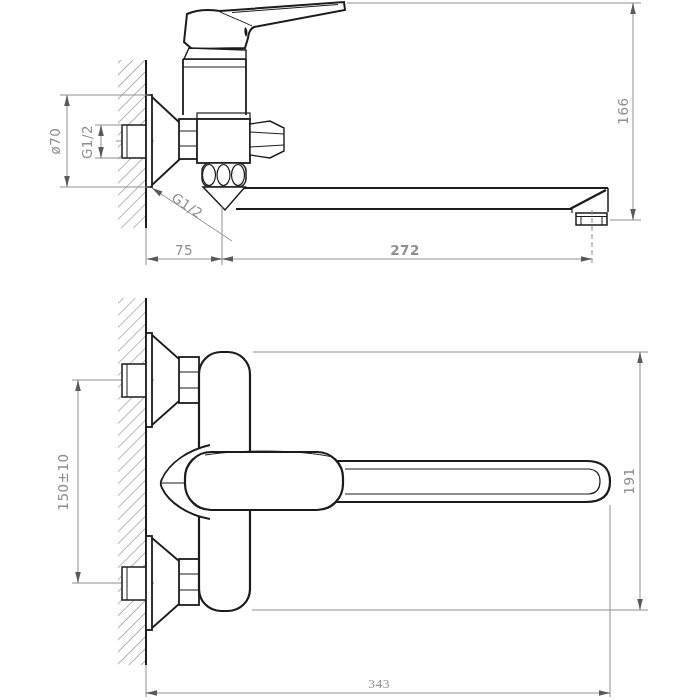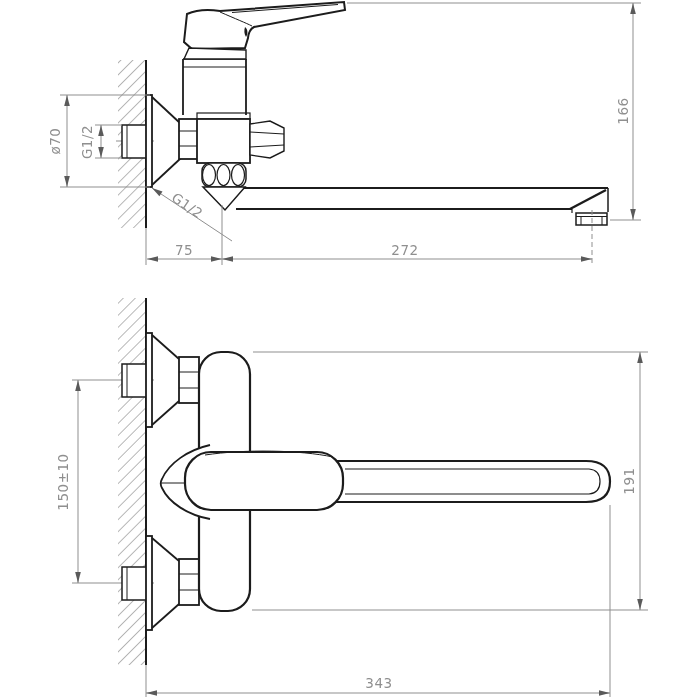--- a/index.html
+++ b/index.html
@@ -203,22 +203,22 @@
 </svg>
 
   <span class="dim-label rot-ccw" style="left:56px;top:141px;">ø70</span>
 
   <span class="dim-label rot-ccw" style="left:88px;top:142px;">G1/2</span>
 
   <span class="dim-label rot-leader" style="left:187px;top:206px;">G1/2</span>
 
   <span class="dim-label" style="left:184px;top:251px;">75</span>
 
-  <span class="dim-label" style="left:405px;top:251px;">272</span>
+  <span class="dim-label" style="left:405px;top:251px;font-weight:bold;">272</span>
 
   <span class="dim-label rot-ccw" style="left:624px;top:111px;">166</span>
 
   <span class="dim-label rot-ccw" style="left:64px;top:482px;">150±10</span>
 
   <span class="dim-label rot-ccw" style="left:630px;top:481px;">191</span>
 
-  <span class="dim-label" style="left:379px;top:684px;">343</span>
+  <span class="dim-label" style="left:379px;top:684px;font-family:Liberation Serif, serif;">343</span>
 </div>
 
 </body></html>

